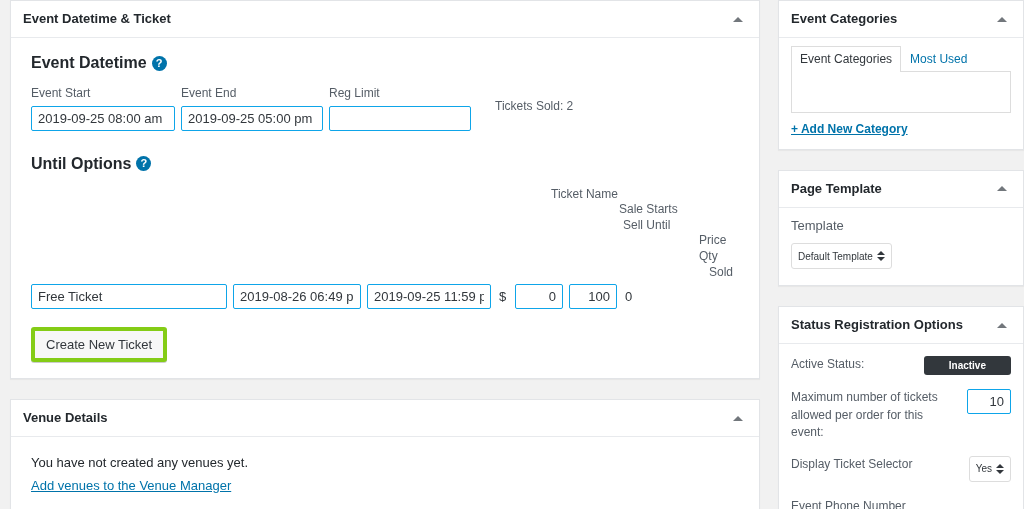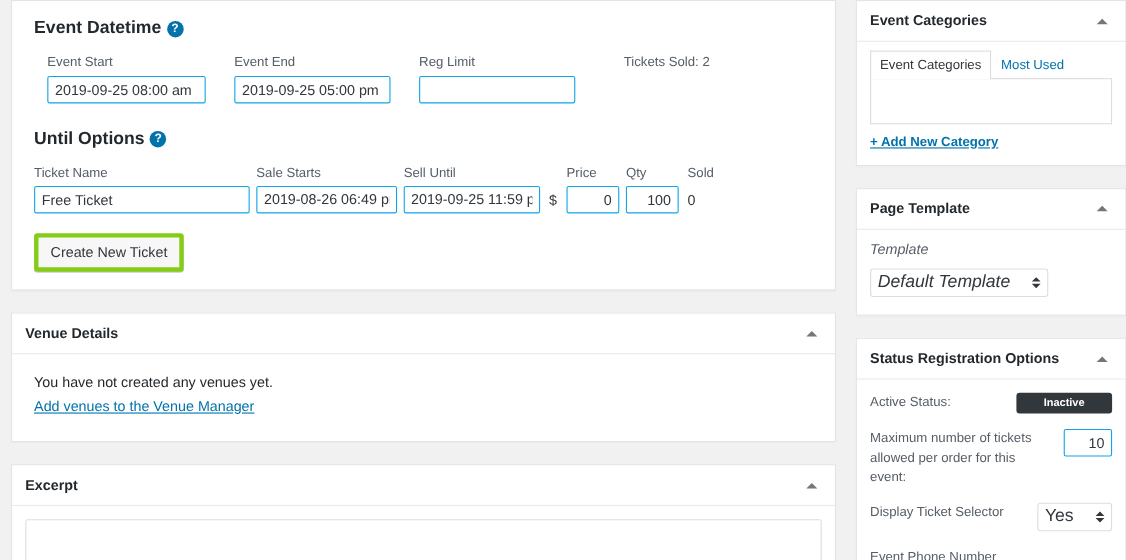--- a/index.html
+++ b/index.html
@@ -118,43 +118,42 @@
     border-radius: 2px;
     height: 25px;
     padding: 0 6px;
     outline: none;
   }
   .txt.ralign { text-align: right; }
 
   
   .dt-row {
     display: flex;
-    align-items: flex-start;
-    margin-left: 20px;
-    gap: 20px;
+    align-items: center;
+    margin-left: 8px;
   }
   .dt-cell { margin-right: 6px; }
   .w-start { width: 144px; }
   .w-end   { width: 142px; }
   .w-reg   { width: 142px; }
   .tickets-sold {
     font-size: 12px;
     color: #555d66;
     margin-left: 18px;
     padding-bottom: 5px;
     white-space: nowrap;
   }
 
   
   .tk-head, .tk-row {
     display: flex;
     align-items: flex-end;
     margin-left: 8px;
   }
-  .tk-head { margin-bottom: 4px; }
+  .tk-head { margin-bottom: 4px; flex-direction: column; }
   .tk-row  { margin-bottom: 0; }
   .c-name   { width: 196px; }
   .c-starts { width: 128px; margin-left: 6px; }
   .c-until  { width: 124px; margin-left: 6px; }
   .c-dollar { width: 14px;  margin-left: 8px; text-align: left; }
   .c-price  { width: 48px;  margin-left: 2px; }
   .c-qty    { width: 48px;  margin-left: 6px; }
   .c-sold   { width: 38px;  margin-left: 8px; }
   .tk-head .fld-label { margin-bottom: 0; }
   .dollar-sign {
@@ -243,30 +242,30 @@
     display: inline-block;
     margin-top: 9px;
     font-size: 12px;
     font-weight: bold;
     color: #0073aa;
     text-decoration: underline;
     cursor: pointer;
   }
 
   
-  .tpl-body { padding: 10px 12px 16px 12px; font-style: italic; }
+  .tpl-body { padding: 10px 12px 16px 12px; }
   .select-box {
     display: inline-flex;
     align-items: center;
     justify-content: space-between;
-    gap: 20px;
+    gap: 4px;
     background: #fff;
     border: 1px solid #ddd;
     border-radius: 3px;
-    font-size: 16px;
+    font-size: 10px;
     color: #32373c;
     height: 26px;
     padding: 0 6px;
     cursor: pointer;
   }
   .sel-arrows {
     display: inline-flex;
     flex-direction: column;
     gap: 2px;
     line-height: 0;
@@ -314,20 +313,26 @@
   .reg-stack { margin-top: 4px; }
 </style>
 </head>
 <body>
 
 <div class="screen">
 
   <div class="col-main">
 
     <div class="postbox">
+      <div class="postbox-header">
+        <div class="postbox-title">Event Datetime &amp; Ticket</div>
+        <div class="toggle-arrow">
+            <span></span>
+          </div>
+      </div>
       <div class="postbox-body">
 
         <div class="section-heading">
           <span>Event Datetime</span>
           <span class="help-icon">?</span>
         </div>
 
         <div class="dt-row">
           <div class="dt-cell">
             <span class="fld-label">Event Start</span>

